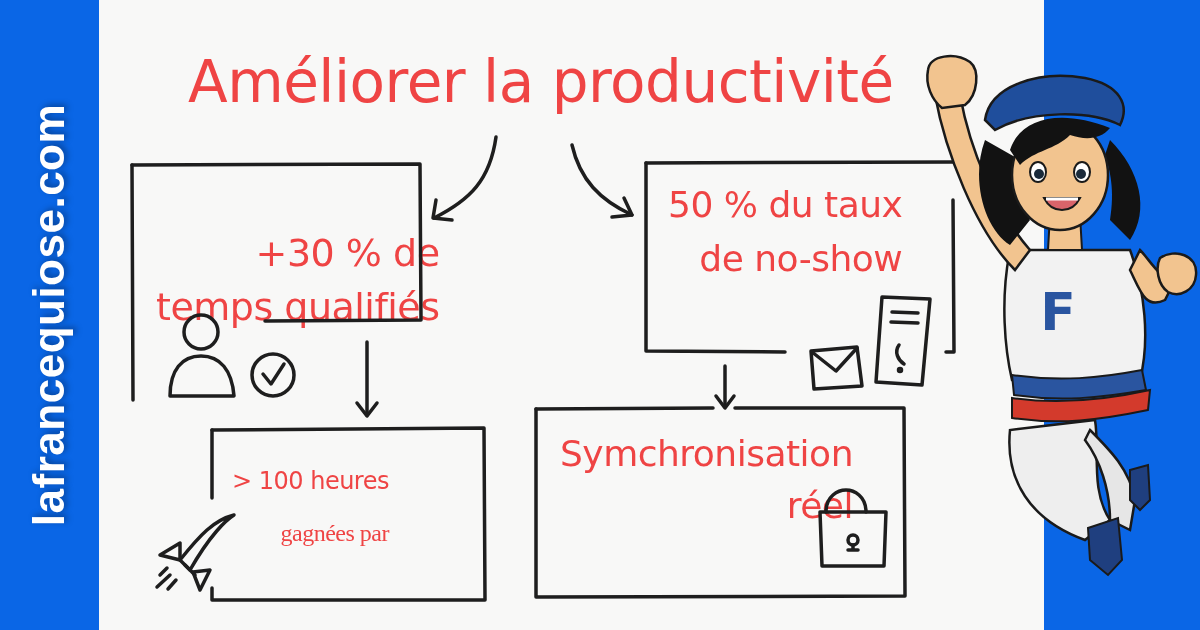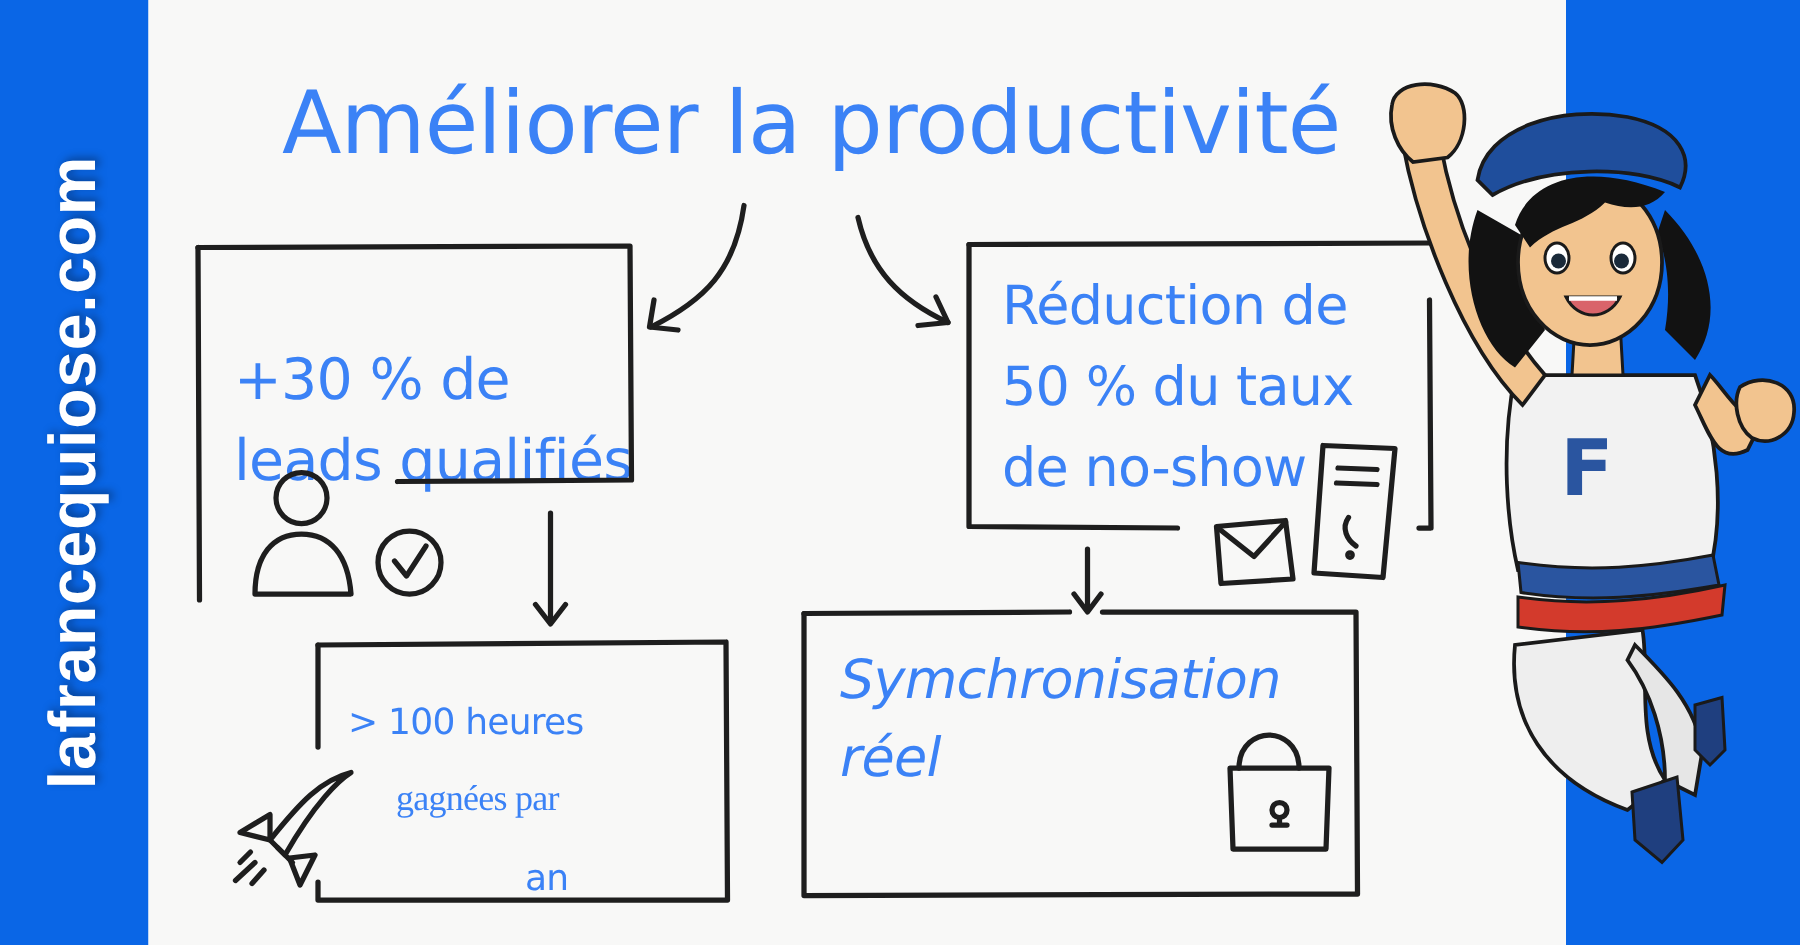--- a/index.html
+++ b/index.html
@@ -18,55 +18,53 @@
     font-weight: bold; font-size: 44px; letter-spacing: 0.5px;
     text-shadow: 2px 3px 6px rgba(0,0,0,0.35);
   }
 
   .title {
     position: absolute; left: 188px; top: 48px;
     font-family: "DejaVu Sans", sans-serif; font-size: 58px; font-weight: normal;
     color: #1e1e1e; white-space: nowrap; letter-spacing: -0.5px;
   }
 
-  .hand { font-family: "DejaVu Sans", sans-serif; color: #3b82f6; white-space: nowrap; }
+  .hand { font-family: "DejaVu Sans", sans-serif; color: #ef4444; white-space: nowrap; text-align: right; }
 
   .box-text { position: absolute; font-size: 38px; line-height: 54px; letter-spacing: -0.5px; }
 
   svg.lines { position: absolute; left: 0; top: 0; width: 1200px; height: 630px; pointer-events: none; }
 </style>
 </head>
 <body>
 
 <div class="left-band">
   <div class="brand">lafrancequiose.com</div>
 </div>
 <div class="canvas"></div>
 <div class="right-band"></div>
 
 <div class="title hand">Améliorer la productivité</div>
 
 <div class="box-text hand" style="left:156px; top:182px;margin-top:44px;">
   <div>+30 % de</div>
-  <div>leads qualifiés</div>
+  <div>temps qualifiés</div>
 </div>
 
 <div class="box-text hand" style="left:668px; top:178px; font-size:36px; line-height:54px;">
-  <div>Réduction de</div>
   <div>50 % du taux</div>
   <div>de no-show</div>
 </div>
 
 <div class="box-text hand" style="left:232px; top:455px; font-size:24px; line-height:52px;">
   <div>&gt; 100 heures</div>
   <div style="padding-left:32px;font-family:Liberation Serif, serif;">gagnées par</div>
-  <div style="padding-left:118px;">an</div>
 </div>
 
-<div class="box-text hand" style="left:560px; top:428px; font-size:36px; line-height:52px;font-style:italic;">
+<div class="box-text hand" style="left:560px; top:428px; font-size:36px; line-height:52px;">
   <div>Symchronisation</div>
   <div>réel</div>
 </div>
 
 <svg class="lines" viewBox="0 0 1200 630" xmlns="http://www.w3.org/2000/svg">
   <g fill="none" stroke="#1e1e1e" stroke-width="3.5" stroke-linecap="round" stroke-linejoin="round">
 
     <g>
       <path d="M132 165 L420 164 L421 320 L265 321"></path>
       <path d="M132 165 L133 400"></path>

